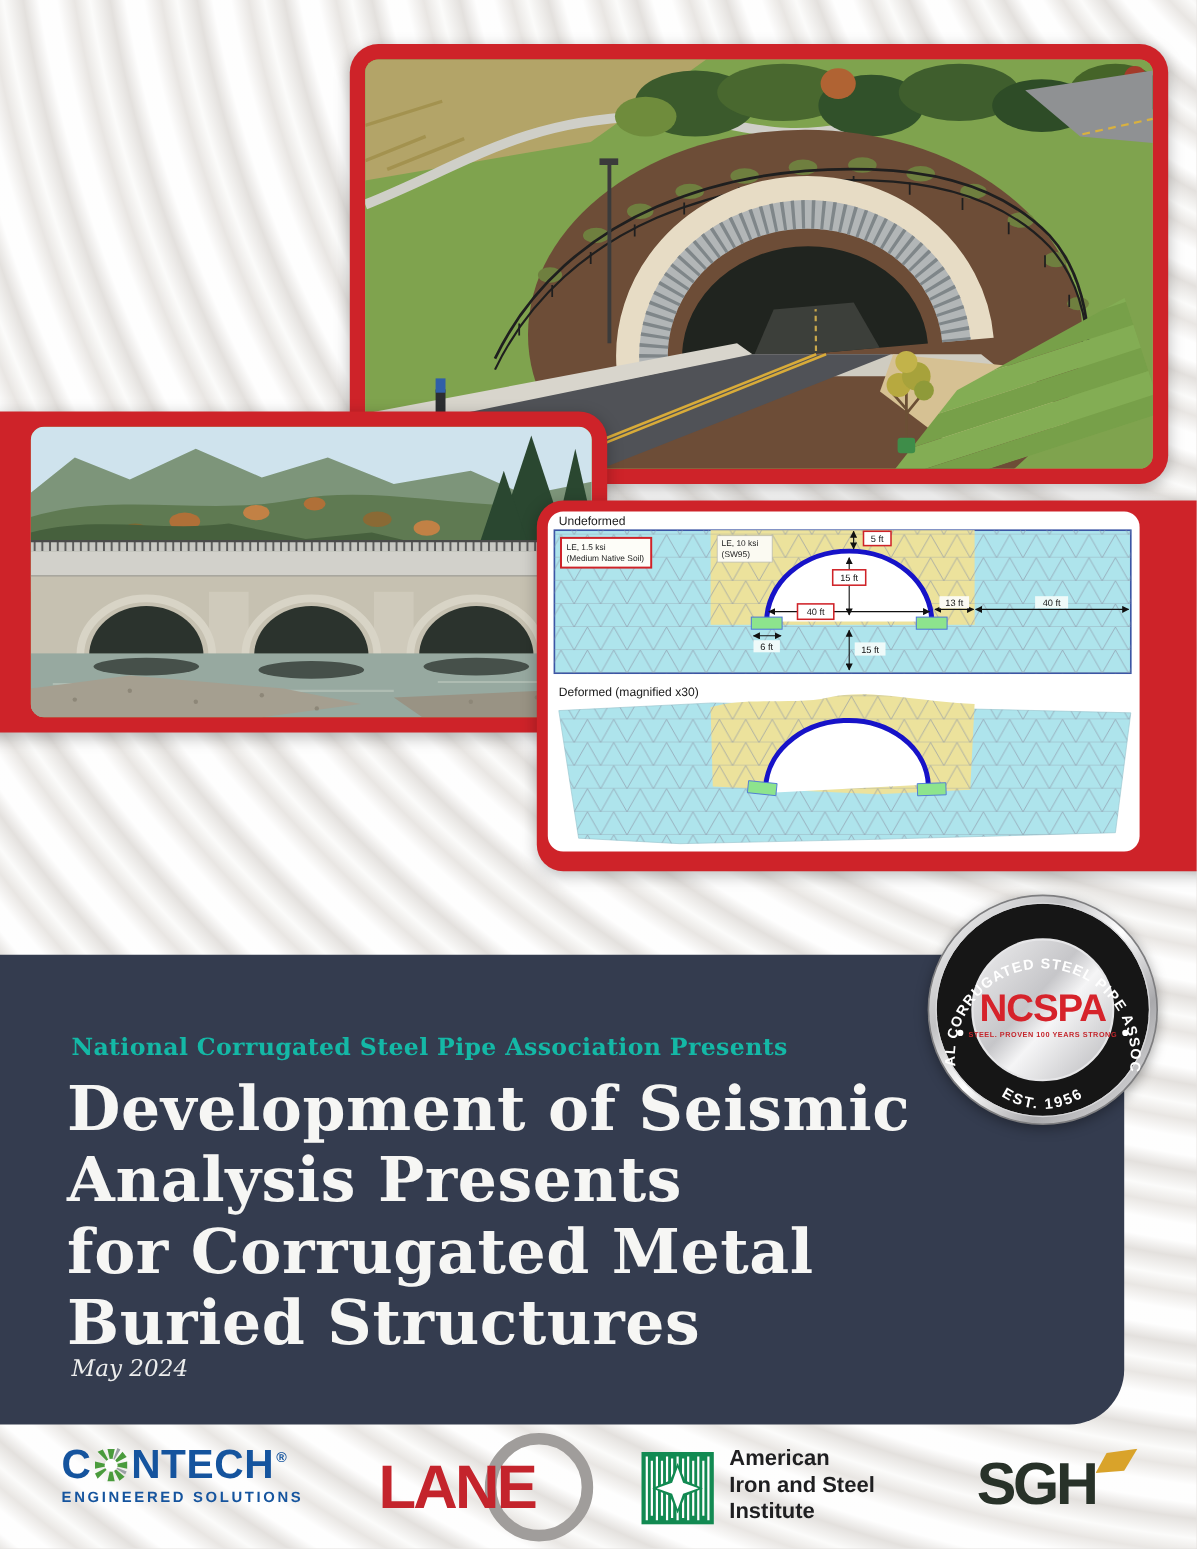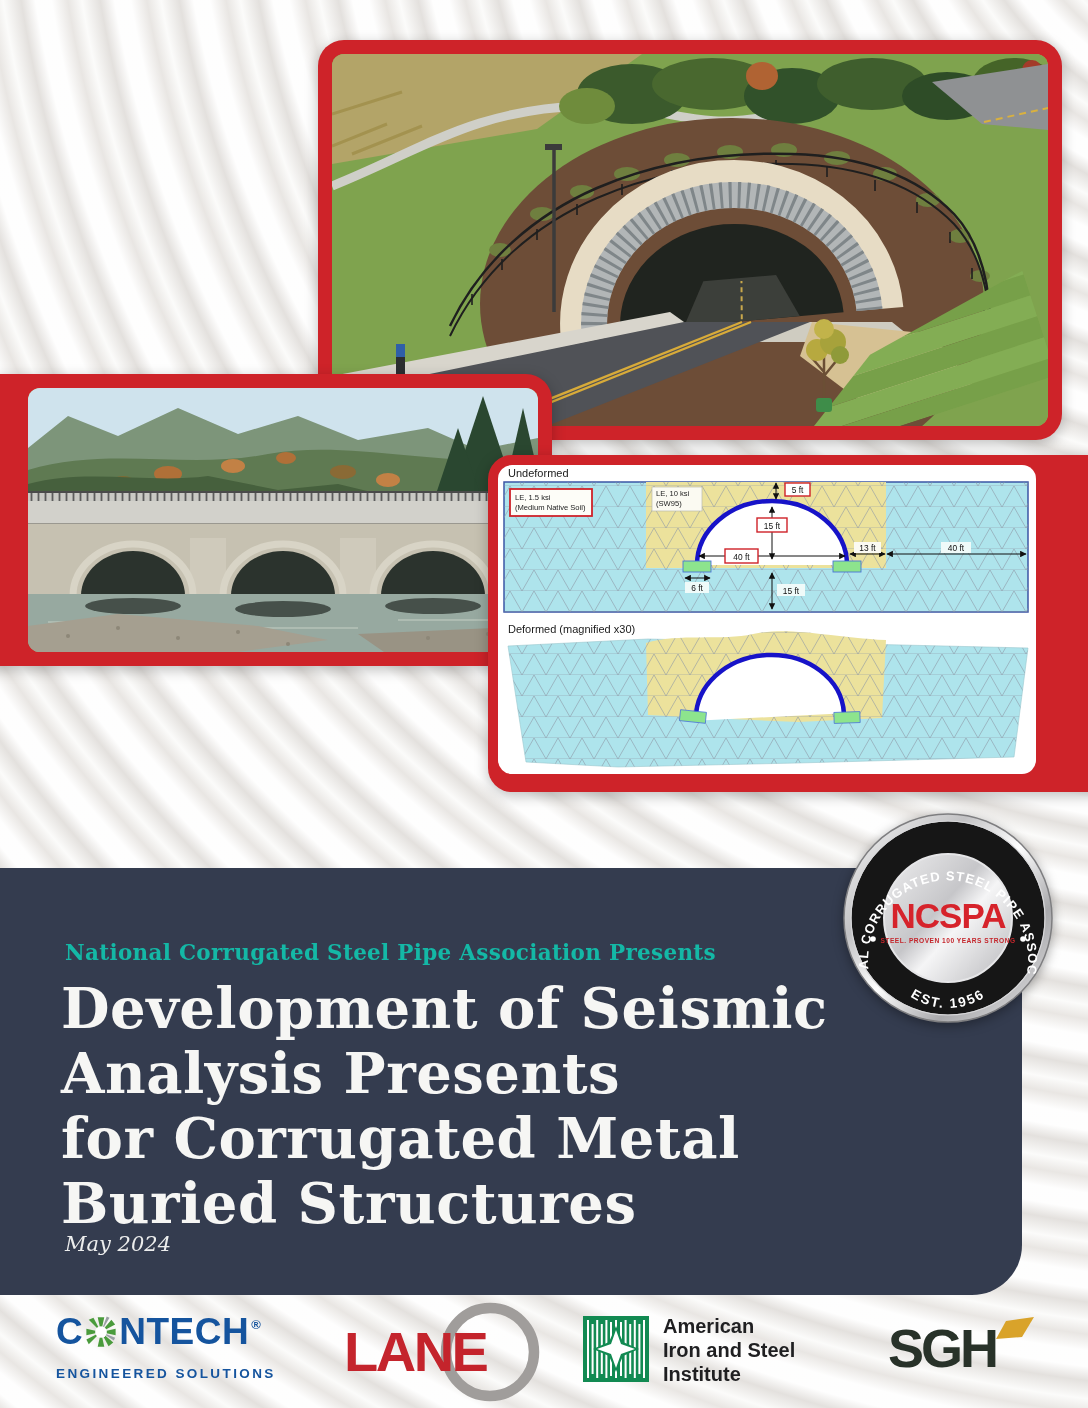--- a/index.html
+++ b/index.html
@@ -29,23 +29,23 @@
     font-family:"DejaVu Serif","Liberation Serif",serif;font-weight:700;font-size:21.5px;letter-spacing:.3px;}
   .title{position:absolute;left:91px;top:108px;color:#f6f6f4;
     font-family:"DejaVu Serif","Liberation Serif",serif;font-weight:700;font-size:56px;line-height:65px;letter-spacing:.5px;}
   .date{position:absolute;left:95px;top:364px;color:#eceded;
     font-family:"DejaVu Serif","Liberation Serif",serif;font-style:italic;font-size:21px;}
   .seal{position:absolute;left:842px;top:812px;width:212px;height:212px;filter:drop-shadow(0 3px 6px rgba(0,0,0,.35));}
   .logo-strip{position:absolute;left:0;top:1295px;width:1088px;height:113px;}
   .contech{position:absolute;left:56px;top:18px;color:#15549e;}
   .contech-main{display:flex;align-items:center;font-weight:800;font-size:37px;letter-spacing:.5px;line-height:1;}
   .contech-main .reg{font-size:13px;vertical-align:top;margin:-14px 0 0 2px;font-weight:700;}
-  .contech-sub{font-weight:700;font-size:13.5px;letter-spacing:2.4px;margin-top:16px;}
+  .contech-sub{font-weight:700;font-size:13.5px;letter-spacing:2.4px;margin-top:3px;}
   .lane{position:absolute;left:338px;top:5px;text-align:center;}
-  .aisi{position:absolute;left:583px;top:17px;display:flex;gap:14px;align-items:center;}
+  .aisi{position:absolute;left:583px;top:17px;display:flex;gap:14px;align-items:flex-end;}
   .aisi-text{font-weight:700;font-size:20px;line-height:24px;color:#1f1f21;padding-top:2px;}
   .sgh{position:absolute;left:888px;top:22px;}
   svg text{font-family:"Liberation Sans",sans-serif;}
   .dg-title{font-size:11px;fill:#1a1a1a;}
   .dg-lab{font-size:7.6px;fill:#222;}
   .dg-dim{font-size:8.4px;fill:#111;}
 </style>
 </head>
 <body>
 

